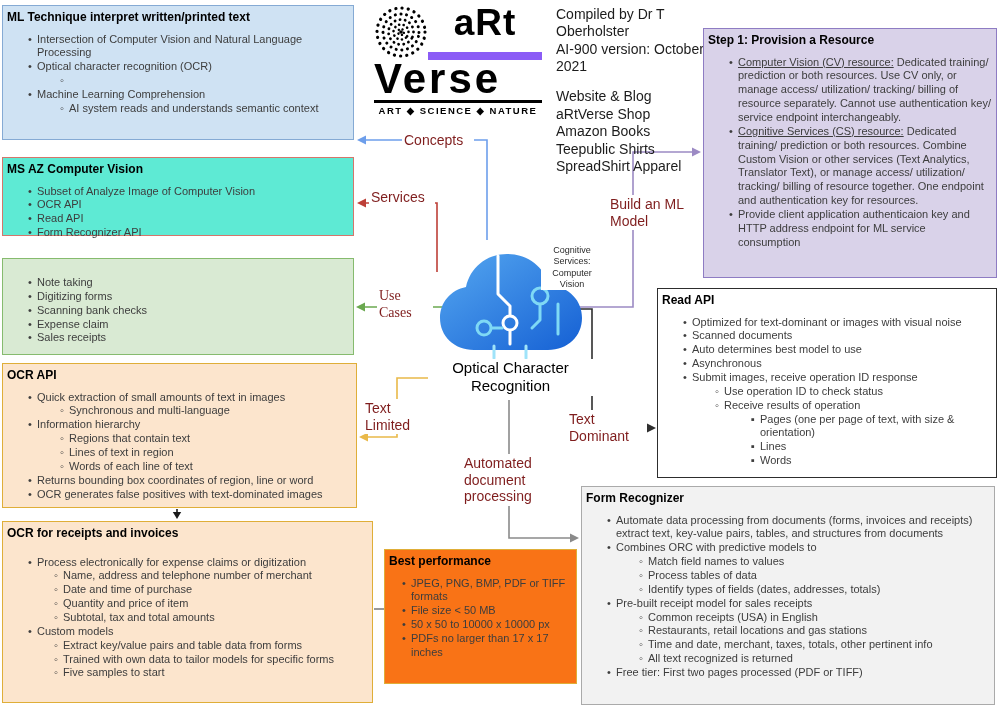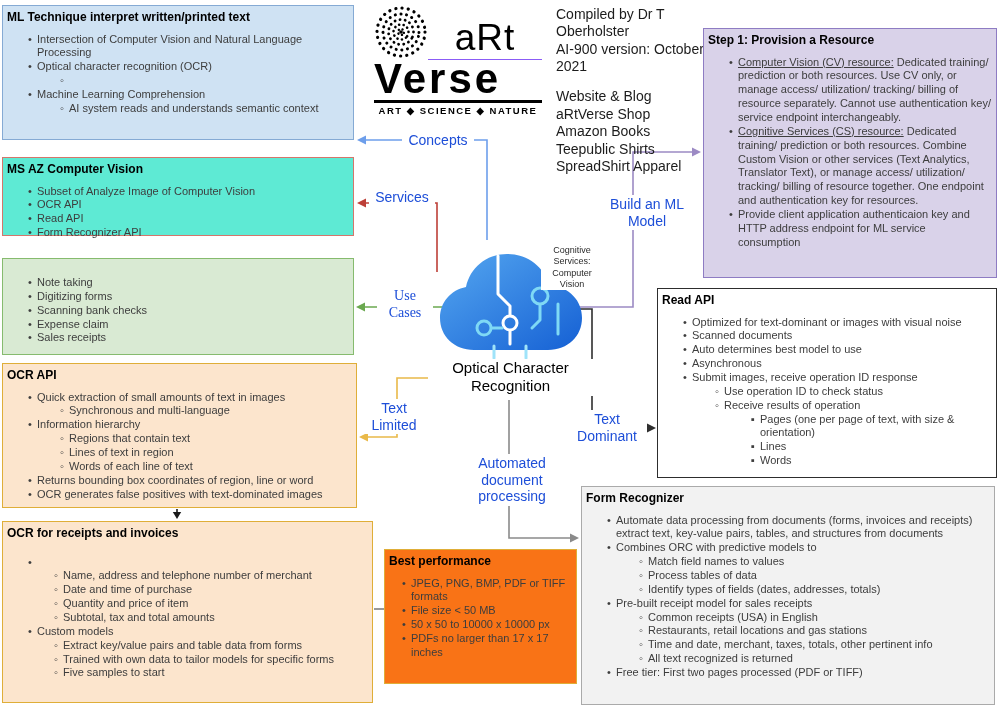--- a/index.html
+++ b/index.html
@@ -9,27 +9,27 @@
   .box .title{font-weight:bold;font-size:12px;color:#000;padding:4px 4px 0 4px;line-height:1.3;}
   .list{padding-top:7px;}
   .li{display:flex;font-size:11px;color:#3d3d3d;line-height:1.26;padding-right:5px;}
   .li .m{flex:0 0 14px;text-align:center;}
   .li.l1{padding-left:20px;}
   .li.l2{padding-left:52px;}
   .li.l3{padding-left:88px;}
   .box.narrow .li.l1{padding-left:12px;}
   .box.receipts .li.l2{padding-left:46px;}
   .u{text-decoration:underline;}
-  .lbl{position:absolute;z-index:3;background:#fff;color:#1d4ed8;font-size:14px;text-align:center;line-height:1.18;padding:1px 2px;}
+  .lbl{position:absolute;z-index:3;background:#fff;color:#7f1d1d;font-size:14px;line-height:1.18;padding:1px 2px;}
   .cloud-wrap{position:absolute;left:436px;top:246px;width:150px;height:113px;z-index:2;}
   .cloud-caption{position:absolute;left:541px;top:245px;width:62px;z-index:3;font-size:9px;line-height:1.25;text-align:center;color:#2b2b2b;background:#fff;}
   .ocr-title{position:absolute;left:428px;top:359px;width:165px;z-index:3;text-align:center;font-weight:normal;font-size:15px;line-height:1.22;color:#000;background:#fff;}
   .logo{position:absolute;left:374px;top:4px;width:168px;z-index:2;color:#000;}
   .logo .row1{display:flex;align-items:flex-end;}
-  .logo .art{flex:1;font-weight:normal;font-size:37px;line-height:0.95;text-align:center;border-bottom:1px solid #8b5cf6;padding-bottom:4px;letter-spacing:1px;}
+  .logo .art{flex:1;font-weight:bold;font-size:37px;line-height:0.95;text-align:center;border-bottom:8px solid #8b5cf6;padding-bottom:12px;letter-spacing:1px;}
   .logo .verse{font-weight:bold;font-size:42px;line-height:1.0;letter-spacing:3px;margin-top:-2px;}
   .logo .rule{height:2.5px;background:#000;margin-top:0px;}
   .logo .tagline{font-weight:bold;font-size:9.5px;letter-spacing:1.5px;text-align:center;margin-top:2px;}
   .credits{position:absolute;left:556px;top:6px;width:170px;z-index:2;font-size:14px;line-height:1.24;color:#1c1c1c;}
   .credits .links{margin-top:13px;}
 </style>
 </head>
 <body>
 
 <div class="canvas">
@@ -197,20 +197,21 @@
           <span>OCR generates false positives with text-dominated images</span>
         </div>
       </div>
   </div>
 
   <div class="box receipts" style="left:2px;top:521px;width:371px;height:182px;background:#fce5cd;border-color:#dfae38;">
     <div class="title">OCR for receipts and invoices</div>
     <div class="list" style="padding-top:14px;">
         <div class="li l1">
           <span class="m">•</span>
+          <span>Process electronically for expense claims or digitization</span>
         </div>
         <div class="li l2">
           <span class="m">◦</span>
           <span>Name, address and telephone number of merchant</span>
         </div>
         <div class="li l2">
           <span class="m">◦</span>
           <span>Date and time of purchase</span>
         </div>
         <div class="li l2">

